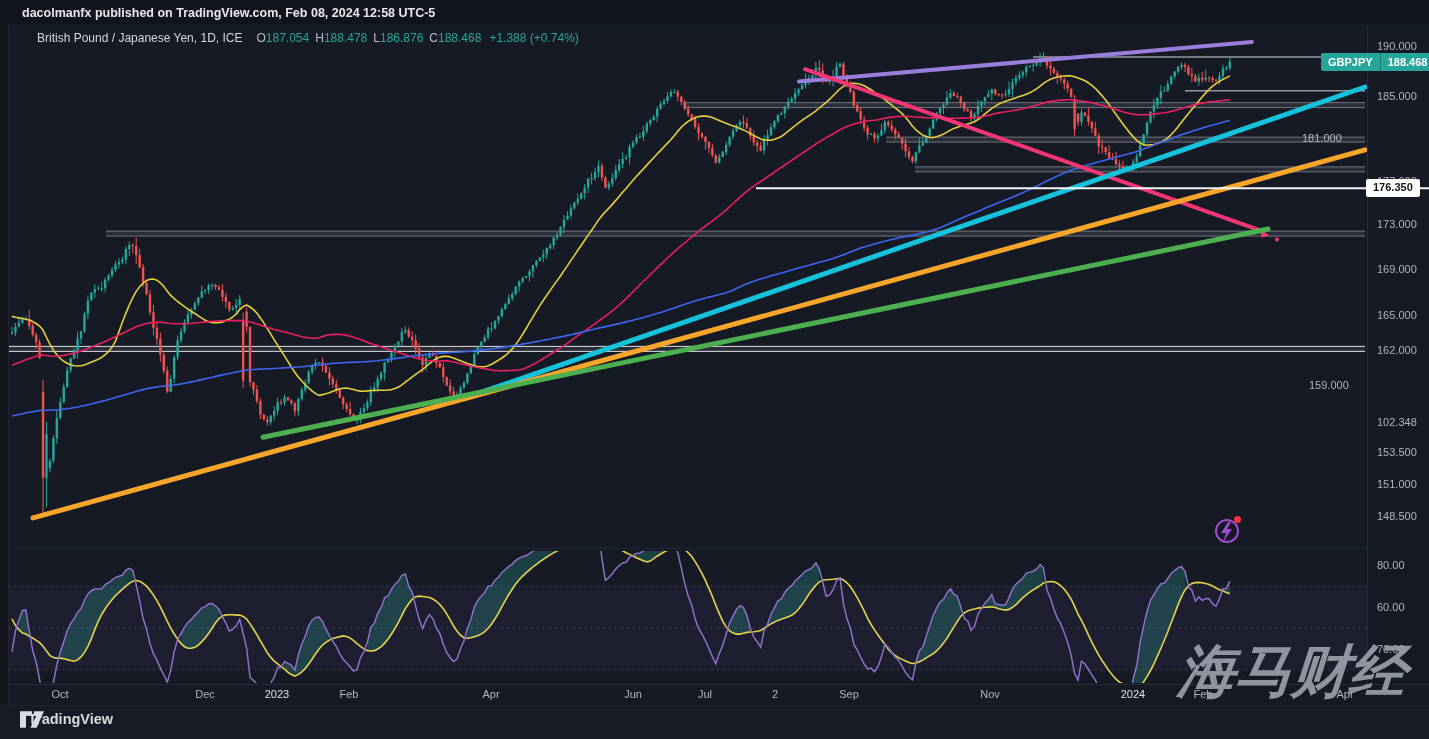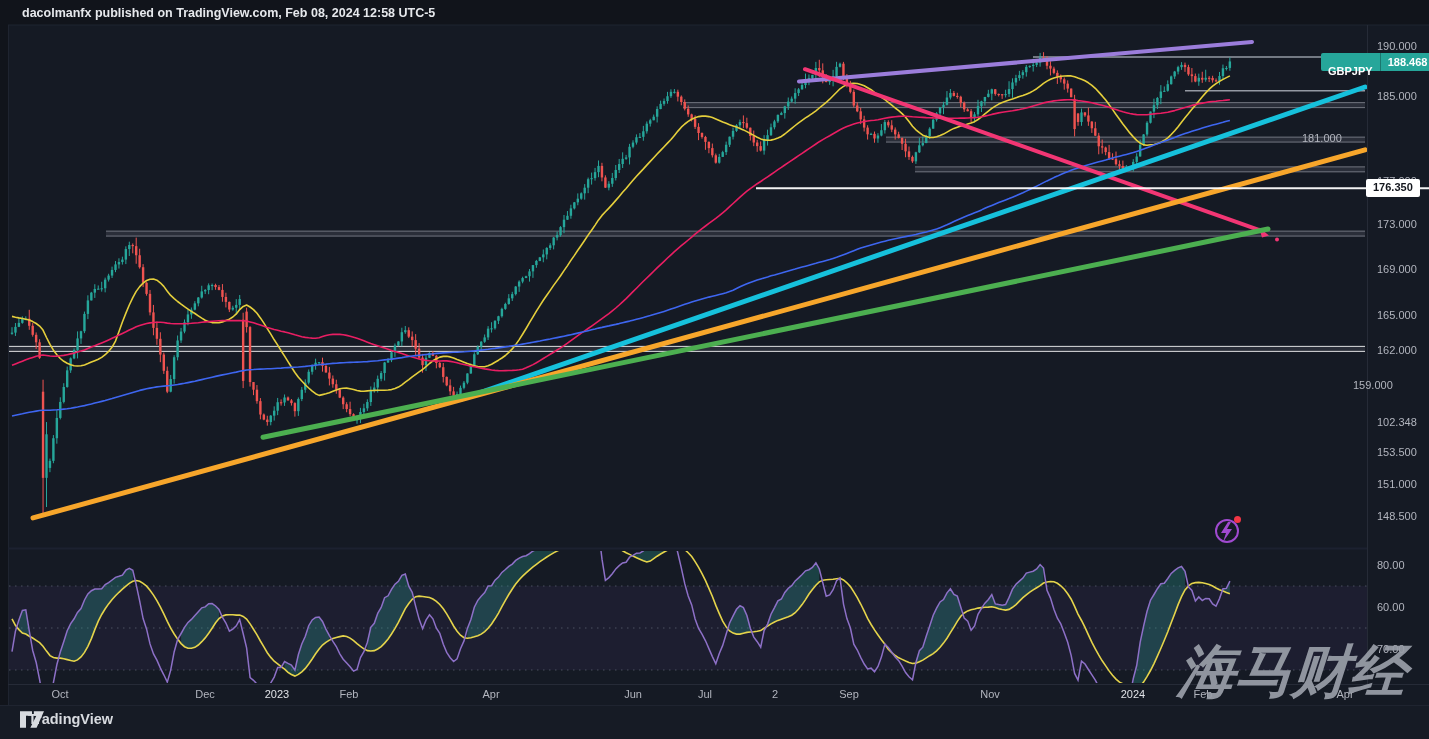--- a/index.html
+++ b/index.html
@@ -14,21 +14,21 @@
   #legend .oval{color:#26a69a;}
   #legend .chg{color:#26a69a;margin-left:8px;}
   .axis-label{position:absolute;font-size:11px;color:#b2b5be;z-index:10;}
   .time-label{position:absolute;font-size:11px;color:#b2b5be;z-index:10;width:44px;text-align:center;}
   .time-label.major{color:#dfe1e6;}
   #price-axis,#time-axis,#rsi-axis{position:absolute;z-index:9;}
   #price-axis{left:1368px;top:25px;width:61px;height:659px;}
   #time-axis{left:8px;top:684px;width:1421px;height:21px;}
   #symbol-badge{position:absolute;left:1321px;top:53px;height:18px;display:flex;align-items:stretch;
     background:#26a69a;border-radius:2px;z-index:20;font-size:11px;font-weight:700;color:#fff;line-height:18px;}
-  #symbol-badge .sb-l{padding:9px 7px;border-right:1px solid rgba(0,0,0,.28);text-align:center;}
+  #symbol-badge .sb-l{padding:0 7px;border-right:1px solid rgba(0,0,0,.28);text-align:center;}
   #symbol-badge .sb-v{padding:0 7px;}
   #level-badge{position:absolute;left:1366px;top:179px;height:18px;background:#fff;border-radius:2px;
     color:#12151c;font-size:11px;font-weight:600;line-height:17px;padding:0 7px;z-index:20;}
   #wm-cjk{position:absolute;left:1178px;top:634px;font-size:57px;font-weight:800;font-style:italic;
     color:#999ea8;opacity:.93;z-index:30;white-space:nowrap;transform:skewX(-4deg);letter-spacing:0px;}
   #wm-url{position:absolute;left:1188px;top:698px;font-size:31px;font-weight:800;font-style:italic;
     color:#2b5cd9;z-index:30;letter-spacing:7px;white-space:nowrap;}
   #footer{position:absolute;left:20px;top:711px;z-index:10;display:flex;align-items:center;}
   #footer .brand{margin-left:8px;font-size:14.5px;font-weight:600;color:#d8dbe0;}
   #labels{position:absolute;left:0;top:0;width:1283px;height:739px;pointer-events:none;z-index:10;}
@@ -821,31 +821,34 @@
         <path d="M884.9,644.1 L888.3,647.6 L891.8,652.2 L891.8,652.7 L888.3,649.3 L884.9,644.3 Z" fill="rgba(42,157,143,.30)" stroke="none"></path>
         <path d="M915.9,662.5 L919.4,650.7 L922.8,647.2 L926.3,636.1 L929.7,626.1 L933.2,615.2 L936.6,608.1 L940.1,602.0 L943.5,599.6 L947.0,592.8 L950.4,588.8 L953.9,594.3 L957.3,596.0 L960.8,607.2 L960.8,616.2 L957.3,621.4 L953.9,627.1 L950.4,632.7 L947.0,638.2 L943.5,643.1 L940.1,647.2 L936.6,650.8 L933.2,653.6 L929.7,655.7 L926.3,657.9 L922.8,660.1 L919.4,661.8 L915.9,663.1 Z" fill="rgba(42,157,143,.30)" stroke="none"></path>
         <path d="M984.9,603.2 L988.4,599.5 L991.8,594.6 L995.3,603.9 L998.7,604.6 L1002.2,605.2 L1005.6,604.5 L1009.1,597.4 L1012.5,589.1 L1016.0,584.2 L1019.4,581.1 L1022.9,578.1 L1026.3,573.1 L1029.8,572.1 L1033.2,571.2 L1036.7,569.0 L1040.1,564.6 L1043.5,568.1 L1043.5,583.0 L1040.1,585.6 L1036.7,587.7 L1033.2,589.9 L1029.8,592.2 L1026.3,594.8 L1022.9,597.7 L1019.4,601.1 L1016.0,604.6 L1012.5,607.3 L1009.1,609.4 L1005.6,610.1 L1002.2,609.5 L998.7,608.7 L995.3,607.5 L991.8,606.8 L988.4,607.1 L984.9,607.3 Z" fill="rgba(42,157,143,.30)" stroke="none"></path>
         <path d="M1133.3,678.5 L1136.7,665.5 L1140.2,642.2 L1143.6,626.2 L1147.0,611.5 L1150.5,600.2 L1154.0,594.5 L1157.4,588.7 L1160.9,583.8 L1164.3,583.3 L1167.8,578.5 L1171.2,573.4 L1174.7,570.4 L1178.1,567.8 L1181.5,566.5 L1185.0,571.4 L1185.0,589.9 L1181.5,596.6 L1178.1,604.6 L1174.7,613.8 L1171.2,622.8 L1167.8,631.7 L1164.3,640.2 L1160.9,648.3 L1157.4,656.2 L1154.0,663.6 L1150.5,670.5 L1147.0,676.7 L1143.6,682.1 L1140.2,685.9 L1136.7,688.3 L1133.3,688.6 Z" fill="rgba(42,157,143,.30)" stroke="none"></path>
         <path d="M1223.0,588.8 L1226.4,588.4 L1229.9,581.2 L1229.9,593.7 L1226.4,592.6 L1223.0,591.1 Z" fill="rgba(42,157,143,.30)" stroke="none"></path>
         <polyline points="12.0,618.9 15.4,625.3 18.9,629.6 22.4,633.0 25.8,634.1 29.3,636.2 32.7,638.0 36.2,640.3 39.6,642.7 43.0,646.2 46.5,651.1 50.0,655.6 53.4,657.5 56.9,658.1 60.3,658.1 63.8,658.8 67.2,659.6 70.7,660.5 74.1,661.2 77.5,659.9 81.0,656.9 84.5,652.4 87.9,646.3 91.4,638.6 94.8,629.6 98.3,621.2 101.7,614.5 105.2,608.8 108.6,603.9 112.1,599.5 115.5,595.7 119.0,592.3 122.4,589.2 125.9,586.2 129.3,583.3 132.8,581.2 136.2,580.5 139.7,581.3 143.1,583.4 146.6,586.2 150.0,590.2 153.5,595.1 156.9,600.7 160.3,606.9 163.8,613.9 167.3,621.4 170.7,628.2 174.2,634.0 177.6,639.1 181.1,643.6 184.5,646.7 188.0,648.2 191.4,648.3 194.9,647.3 198.3,645.0 201.8,641.7 205.2,637.9 208.7,633.3 212.1,628.2 215.6,622.8 219.0,618.5 222.5,616.0 225.9,614.9 229.4,614.7 232.8,614.8 236.3,615.1 239.7,615.1 243.2,616.4 246.6,619.0 250.1,623.9 253.5,629.2 257.0,634.9 260.4,641.0 263.9,646.9 267.3,652.7 270.8,657.4 274.2,661.2 277.7,663.8 281.1,666.6 284.6,669.1 288.0,672.3 291.4,674.5 294.9,676.1 298.4,674.4 301.8,671.8 305.3,668.4 308.7,664.0 312.2,659.0 315.6,653.8 319.1,649.1 322.5,645.1 325.9,642.4 329.4,640.1 332.9,638.6 336.3,637.4 339.8,636.6 343.2,635.9 346.7,636.5 350.1,638.1 353.6,640.6 357.0,643.7 360.5,646.4 363.9,648.8 367.4,650.6 370.8,651.0 374.3,650.6 377.7,649.0 381.2,646.6 384.6,643.1 388.1,639.0 391.5,634.0 395.0,628.4 398.4,622.3 401.9,615.4 405.3,608.6 408.8,603.5 412.2,599.3 415.7,596.7 419.1,596.1 422.6,596.5 426.0,597.0 429.5,597.5 432.9,599.0 436.4,601.3 439.8,604.5 443.3,608.8 446.7,613.9 450.2,619.8 453.6,626.0 457.1,631.2 460.5,635.2 464.0,637.7 467.4,638.3 470.9,637.7 474.3,636.8 477.8,635.7 481.2,634.1 484.7,631.6 488.1,628.2 491.6,624.0 495.0,618.8 498.5,613.1 501.9,606.7 505.4,600.3 508.8,594.5 512.3,589.0 515.7,584.1 519.2,579.7 522.6,576.1 526.1,572.9 529.5,569.9 533.0,566.9 536.4,564.3 539.9,561.6 543.3,559.3 546.8,557.0 550.2,554.9 553.6,552.9 557.1,551.1 560.6,549.3 564.0,547.7 567.5,546.2 570.9,544.7 574.4,543.1 577.8,541.7 581.3,540.4 584.7,539.2 588.1,538.0 591.6,536.8 595.1,535.8 598.5,534.8 602.0,536.0 605.4,538.8 608.9,541.6 612.3,544.1 615.8,546.4 619.2,548.6 622.6,550.7 626.1,552.7 629.6,554.4 633.0,556.1 636.5,557.7 639.9,559.2 643.4,560.7 646.8,562.0 650.3,561.1 653.7,558.7 657.1,556.2 660.6,554.0 664.1,552.0 667.5,550.2 671.0,548.5 674.4,546.8 677.9,546.5 681.3,547.4 684.8,549.6 688.2,552.7 691.7,556.5 695.1,561.6 698.6,567.4 702.0,573.7 705.5,580.7 708.9,588.3 712.4,596.5 715.8,605.4 719.3,613.6 722.7,621.2 726.2,626.9 729.6,630.9 733.1,633.1 736.5,634.1 740.0,634.1 743.4,633.3 746.9,632.4 750.3,632.0 753.8,631.7 757.2,631.2 760.7,630.6 764.1,628.2 767.6,626.1 771.0,623.9 774.5,622.0 777.9,620.4 781.4,619.2 784.8,618.0 788.3,616.7 791.7,615.2 795.2,612.7 798.6,609.1 802.1,604.6 805.5,599.6 809.0,594.0 812.4,589.5 815.9,585.2 819.3,581.9 822.8,580.2 826.2,579.8 829.7,579.5 833.1,579.3 836.6,578.8 840.0,578.3 843.5,579.9 846.9,582.8 850.4,586.6 853.8,591.9 857.3,597.6 860.7,604.0 864.2,611.2 867.6,618.4 871.1,624.5 874.5,629.9 878.0,635.0 881.4,639.8 884.9,644.3 888.3,649.3 891.8,652.7 895.2,655.5 898.7,657.8 902.1,659.4 905.6,661.0 909.0,662.4 912.5,663.5 915.9,663.1 919.4,661.8 922.8,660.1 926.3,657.9 929.7,655.7 933.2,653.6 936.6,650.8 940.1,647.2 943.5,643.1 947.0,638.2 950.4,632.7 953.9,627.1 957.3,621.4 960.8,616.2 964.2,613.0 967.7,610.9 971.1,609.7 974.6,609.0 978.0,608.1 981.5,607.6 984.9,607.3 988.4,607.1 991.8,606.8 995.3,607.5 998.7,608.7 1002.2,609.5 1005.6,610.1 1009.1,609.4 1012.5,607.3 1016.0,604.6 1019.4,601.1 1022.9,597.7 1026.3,594.8 1029.8,592.2 1033.2,589.9 1036.7,587.7 1040.1,585.6 1043.5,583.0 1047.0,582.0 1050.5,581.5 1053.9,581.8 1057.4,583.3 1060.8,585.8 1064.3,589.3 1067.7,593.7 1071.2,599.2 1074.6,606.4 1078.0,614.1 1081.5,620.5 1085.0,627.3 1088.4,634.8 1091.9,642.4 1095.3,648.8 1098.8,655.2 1102.2,660.8 1105.7,665.9 1109.1,670.9 1112.5,675.2 1116.0,679.1 1119.5,682.1 1122.9,683.8 1126.4,685.0 1129.8,687.5 1133.3,688.6 1136.7,688.3 1140.2,685.9 1143.6,682.1 1147.0,676.7 1150.5,670.5 1154.0,663.6 1157.4,656.2 1160.9,648.3 1164.3,640.2 1167.8,631.7 1171.2,622.8 1174.7,613.8 1178.1,604.6 1181.5,596.6 1185.0,589.9 1188.5,585.9 1191.9,583.4 1195.4,582.6 1198.8,582.4 1202.3,582.8 1205.7,583.5 1209.2,584.6 1212.6,586.0 1216.0,588.0 1219.5,589.8 1223.0,591.1 1226.4,592.6 1229.9,593.7 " fill="none" stroke="#e5d44b" stroke-width="1.6"></polyline>
         <polyline points="12.0,651.6 15.4,631.3 18.9,620.0 22.4,610.4 25.8,609.8 29.3,631.0 32.7,650.5 36.2,662.5 39.6,679.7 43.0,698.6 46.5,714.6 50.0,706.4 53.4,682.5 56.9,664.5 60.3,652.0 63.8,641.4 67.2,630.7 70.7,623.6 74.1,618.8 77.5,612.5 81.0,608.6 84.5,600.0 87.9,594.0 91.4,590.7 94.8,589.1 98.3,589.0 101.7,588.8 105.2,584.6 108.6,582.7 112.1,580.0 115.5,577.4 119.0,576.3 122.4,575.1 125.9,570.2 129.3,568.4 132.8,570.3 136.2,584.6 139.7,601.1 143.1,618.6 146.6,629.2 150.0,643.9 153.5,653.9 156.9,660.1 160.3,667.9 163.8,674.8 167.3,682.1 170.7,670.1 174.2,651.7 177.6,639.5 181.1,633.5 184.5,627.4 188.0,622.4 191.4,619.4 194.9,615.4 198.3,611.7 201.8,607.8 205.2,606.9 208.7,603.8 212.1,603.6 215.6,606.0 219.0,609.4 222.5,617.5 225.9,623.0 229.4,631.1 232.8,629.1 236.3,625.9 239.7,619.5 243.2,633.8 246.6,647.9 250.1,677.6 253.5,680.3 257.0,684.1 260.4,688.2 263.9,689.6 267.3,690.4 270.8,682.9 274.2,677.1 277.7,667.4 281.1,667.5 284.6,661.6 288.0,663.4 291.4,665.1 294.9,670.1 298.4,654.5 301.8,643.9 305.3,636.3 308.7,625.7 312.2,619.9 315.6,617.5 319.1,617.0 322.5,621.5 325.9,629.1 329.4,635.6 332.9,641.4 336.3,646.5 339.8,653.8 343.2,659.2 346.7,663.0 350.1,666.8 353.6,671.1 357.0,669.5 360.5,657.6 363.9,651.7 367.4,642.2 370.8,627.3 374.3,623.3 377.7,613.4 381.2,607.5 384.6,597.7 388.1,595.8 391.5,589.3 395.0,584.2 398.4,581.3 401.9,575.3 405.3,574.0 408.8,586.2 412.2,592.3 415.7,606.4 419.1,619.1 422.6,628.7 426.0,620.1 429.5,614.8 432.9,618.8 436.4,628.2 439.8,633.4 443.3,644.3 446.7,652.4 450.2,657.7 453.6,661.5 457.1,658.8 460.5,648.7 464.0,640.9 467.4,628.4 470.9,619.4 474.3,607.2 477.8,600.4 481.2,596.2 484.7,592.6 488.1,585.9 491.6,585.7 495.0,580.2 498.5,577.1 501.9,572.4 505.4,569.5 508.8,566.4 512.3,564.1 515.7,560.4 519.2,558.1 522.6,556.5 526.1,555.7 529.5,553.6 533.0,551.0 536.4,549.5 539.9,548.2 543.3,547.1 546.8,544.9 550.2,544.1 553.6,541.8 557.1,541.1 560.6,539.1 564.0,537.4 567.5,536.6 570.9,535.3 574.4,534.3 577.8,533.7 581.3,532.9 584.7,532.2 588.1,531.1 591.6,531.0 595.1,530.3 598.5,529.7 602.0,559.2 605.4,580.3 608.9,577.6 612.3,573.7 615.8,568.9 619.2,565.6 622.6,562.9 626.1,562.2 629.6,557.2 633.0,555.4 636.5,553.2 639.9,553.1 643.4,550.8 646.8,548.1 650.3,546.9 653.7,545.8 657.1,543.4 660.6,542.0 664.1,541.3 667.5,540.0 671.0,539.0 674.4,539.0 677.9,553.3 681.3,567.9 684.8,583.9 688.2,596.0 691.7,604.9 695.1,619.0 698.6,628.4 702.0,634.1 705.5,640.8 708.9,648.6 712.4,656.6 715.8,663.8 719.3,653.5 722.7,645.4 726.2,634.0 729.6,623.0 733.1,615.8 736.5,609.3 740.0,605.7 743.4,607.6 746.9,615.5 750.3,628.3 753.8,637.1 757.2,641.7 760.7,647.2 764.1,630.6 767.6,624.1 771.0,614.2 774.5,607.6 777.9,600.8 781.4,599.0 784.8,592.5 788.3,588.2 791.7,585.6 795.2,580.9 798.6,577.9 802.1,574.6 805.5,570.8 809.0,569.7 812.4,567.4 815.9,562.9 819.3,569.0 822.8,582.8 826.2,596.2 829.7,594.9 833.1,589.7 836.6,580.7 840.0,578.0 843.5,604.1 846.9,618.6 850.4,628.0 853.8,644.1 857.3,650.0 860.7,657.3 864.2,664.0 867.6,669.0 871.1,668.2 874.5,671.7 878.0,666.4 881.4,657.1 884.9,644.1 888.3,647.6 891.8,652.2 895.2,657.1 898.7,660.7 902.1,666.1 905.6,672.5 909.0,676.7 912.5,679.8 915.9,662.5 919.4,650.7 922.8,647.2 926.3,636.1 929.7,626.1 933.2,615.2 936.6,608.1 940.1,602.0 943.5,599.6 947.0,592.8 950.4,588.8 953.9,594.3 957.3,596.0 960.8,607.2 964.2,618.1 967.7,621.1 971.1,630.2 974.6,625.9 978.0,614.4 981.5,608.4 984.9,603.2 988.4,599.5 991.8,594.6 995.3,603.9 998.7,604.6 1002.2,605.2 1005.6,604.5 1009.1,597.4 1012.5,589.1 1016.0,584.2 1019.4,581.1 1022.9,578.1 1026.3,573.1 1029.8,572.1 1033.2,571.2 1036.7,569.0 1040.1,564.6 1043.5,568.1 1047.0,590.3 1050.5,598.1 1053.9,609.2 1057.4,618.2 1060.8,623.9 1064.3,633.0 1067.7,642.3 1071.2,655.6 1074.6,673.4 1078.0,680.1 1081.5,661.2 1085.0,664.0 1088.4,669.5 1091.9,674.9 1095.3,680.2 1098.8,686.8 1102.2,687.5 1105.7,690.1 1109.1,693.5 1112.5,693.8 1116.0,696.4 1119.5,697.3 1122.9,698.4 1126.4,696.0 1129.8,696.9 1133.3,678.5 1136.7,665.5 1140.2,642.2 1143.6,626.2 1147.0,611.5 1150.5,600.2 1154.0,594.5 1157.4,588.7 1160.9,583.8 1164.3,583.3 1167.8,578.5 1171.2,573.4 1174.7,570.4 1178.1,567.8 1181.5,566.5 1185.0,571.4 1188.5,586.8 1191.9,590.4 1195.4,601.0 1198.8,596.9 1202.3,600.5 1205.7,598.4 1209.2,598.8 1212.6,603.9 1216.0,606.2 1219.5,598.6 1223.0,588.8 1226.4,588.4 1229.9,581.2 " fill="none" stroke="#8d70c7" stroke-width="1.5"></polyline>
       </g>
     </svg>
 
+  <div id="legend">
+    <span class="ttl">British Pound / Japanese Yen, 1D, ICE</span><span id="legend-ohlc"><span class="olett">O</span><span class="oval">187.054</span><span class="olett">H</span><span class="oval">188.478</span><span class="olett">L</span><span class="oval">186.876</span><span class="olett">C</span><span class="oval">188.468</span></span><span class="chg">+1.388 (+0.74%)</span>
+  </div>
 
   <div id="labels">
       <div class="axis-label" style="left: 1377px; top: 39.5px;">190.000</div>
       <div class="axis-label" style="left: 1377px; top: 90.3607px;">185.000</div>
       <div class="axis-label" style="left: 1302px; top: 132.049px;">181.000</div>
       <div class="axis-label" style="left: 1377px; top: 174.669px;">177.000</div>
       <div class="axis-label" style="left: 1377px; top: 218.263px;">173.000</div>
       <div class="axis-label" style="left: 1377px; top: 262.877px;">169.000</div>
       <div class="axis-label" style="left: 1377px; top: 308.56px;">165.000</div>
       <div class="axis-label" style="left: 1377px; top: 343.555px;">162.000</div>
-      <div class="axis-label" style="left: 1309px; top: 379.204px; margin-left: 44px;">159.000</div>
+      <div class="axis-label" style="left: 1309px; top: 379.204px;">159.000</div>
       <div class="axis-label" style="left: 1377px; top: 415.532px;">102.348</div>
       <div class="axis-label" style="left: 1377px; top: 446.343px;">153.500</div>
       <div class="axis-label" style="left: 1377px; top: 477.66px;">151.000</div>
       <div class="axis-label" style="left: 1377px; top: 509.5px;">148.500</div>
       <div class="axis-label" style="left: 1377px; top: 558.5px;">80.00</div>
       <div class="axis-label" style="left: 1377px; top: 600.5px;">60.00</div>
       <div class="axis-label" style="left: 1377px; top: 642.5px;">70.00</div>
       <div class="time-label" style="left: 38px; top: 688px;">Oct</div>
       <div class="time-label" style="left: 183px; top: 688px;">Dec</div>
       <div class="time-label major" style="left: 255px; top: 688px;">2023</div>

